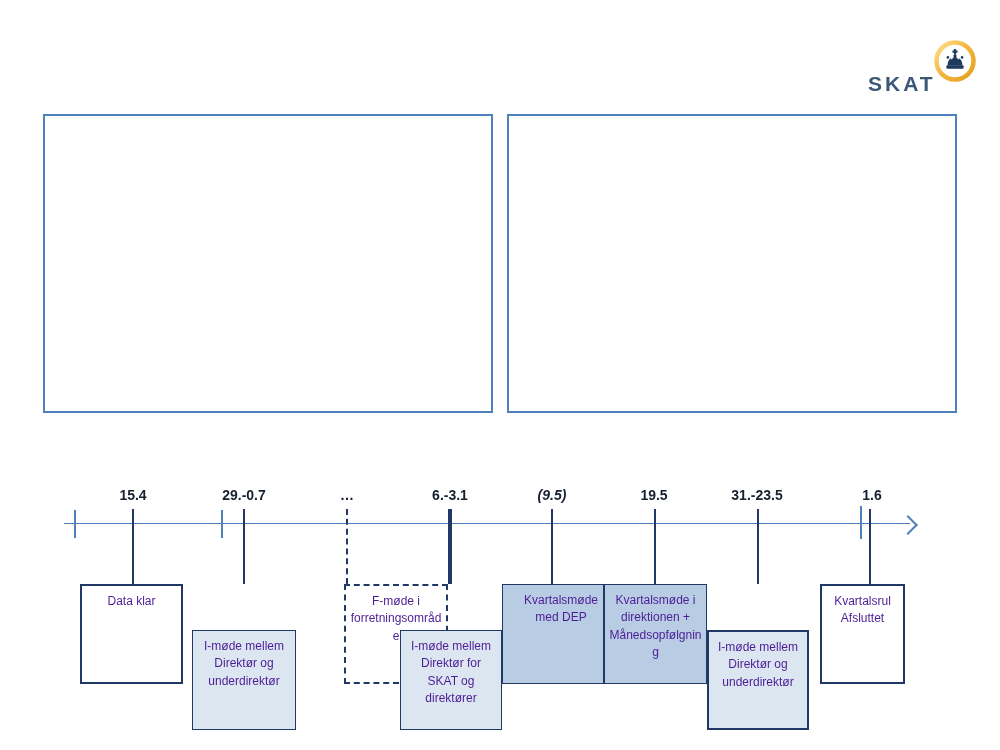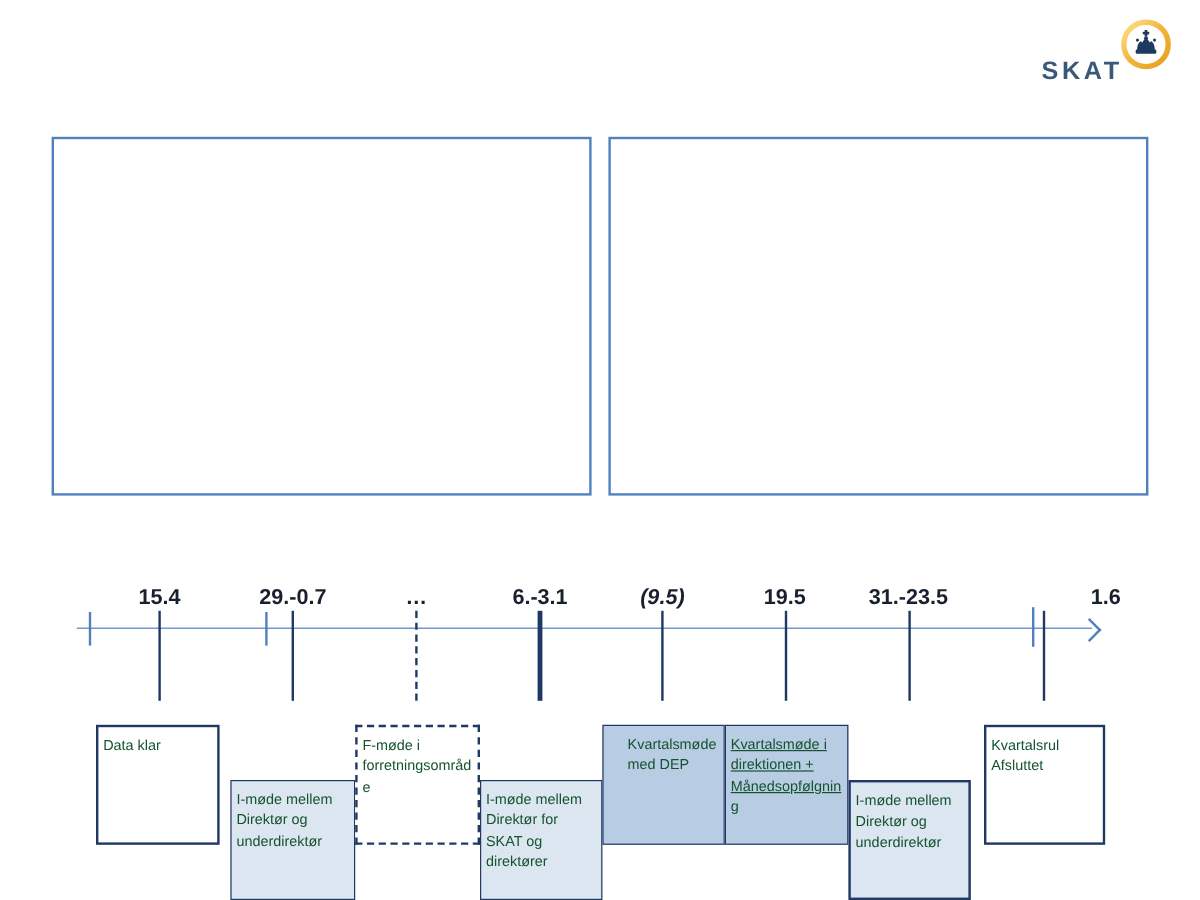--- a/index.html
+++ b/index.html
@@ -1,53 +1,53 @@
 <!DOCTYPE html>
 <html><head>
 <meta charset="utf-8">
 <style>
   html,body{margin:0;padding:0;background:#e8e8e8;}
   #slide{
     position:relative;width:1000px;height:750px;background:#ffffff;
     font-family:"Liberation Sans",sans-serif;overflow:hidden;margin:0 auto;
   }
   
-  .logo{position:absolute;left:860px;top:12px;width:125px;height:66px;}
+  .logo{position:absolute;left:860px;top:36px;width:125px;height:66px;}
   .crown-ring{position:absolute;left:72px;top:2px;}
   .wordmark{
     position:absolute;left:8px;top:36px;font-size:21px;font-weight:bold;
     letter-spacing:3px;color:#3A5878;
   }
   
   .panel{position:absolute;top:114px;width:450px;height:299px;
     border:2px solid #4F81BD;background:#ffffff;box-sizing:border-box;}
   .panel-left{left:43px;}
   .panel-right{left:507px;}
   
   .axis{position:absolute;left:64px;top:523px;width:846px;height:0;
     border-top:1.5px solid #4F81BD;}
   .arrowhead{position:absolute;left:901px;top:517.5px;width:12px;height:12px;
     border-top:2px solid #4F81BD;border-right:2px solid #4F81BD;
     transform:rotate(45deg);}
   .ticklight{position:absolute;top:510px;height:28px;width:0;
     border-left:2px solid #4F81BD;}
   .tlabel{position:absolute;top:487px;width:80px;text-align:center;
-    font-size:18px;font-weight:600;color:#17202E;}
+    font-size:14px;font-weight:600;color:#17202E;}
   .connector{position:absolute;top:509px;height:75px;width:2px;background:#1F3864;}
   .connector.thick{width:4px;}
   .connector.dashed{background:none;width:0;border-left:2px dashed #1F3864;}
   
-  .mbox{position:absolute;top:604px;height:100px;box-sizing:border-box;
-    border:1.5px solid #1F3864;background:#ffffff;text-align:left;
-    font-size:12px;line-height:1.45;color:#14532d;padding:7px 4px 0 4px;
+  .mbox{position:absolute;top:584px;height:100px;box-sizing:border-box;
+    border:1.5px solid #1F3864;background:#ffffff;text-align:center;
+    font-size:12px;line-height:1.45;color:#4c1d95;padding:7px 4px 0 4px;
     overflow-wrap:break-word;word-break:break-word;}
   .mbox.light{background:#DCE6F1;margin-top:46px;}
   .mbox.medium{background:#B8CCE4;}
   .mbox.plain{border-width:2.5px;}
-  .mbox.dashed{border:2px dashed #1F3864;background:#ffffff;}
+  .mbox.dashed{border:2px dashed #1F3864;background:#ffffff;margin-left:48px;}
   .mbox.heavy{border-width:2.5px;}
 </style>
 </head>
 <body>
 
 <div id="slide">
 
   <div class="logo">
     <svg class="crown-ring" width="46" height="46" viewBox="0 0 46 46">
       <defs>
@@ -81,41 +81,41 @@
   <div class="ticklight" style="left:221px;"></div>
   <div class="ticklight" style="left:860px;top:506px;height:33px;"></div>
 
   <div class="tlabel" style="left:93px;">15.4</div>
   <div class="tlabel" style="left:204px;">29.-0.7</div>
   <div class="tlabel" style="left:307px;">…</div>
   <div class="tlabel" style="left:410px;">6.-3.1</div>
   <div class="tlabel" style="left:512px;font-style:italic;">(9.5)</div>
   <div class="tlabel" style="left:614px;">19.5</div>
   <div class="tlabel" style="left:717px;">31.-23.5</div>
-  <div class="tlabel" style="left:854px;text-align:right;">1.6</div>
+  <div class="tlabel" style="left:832px;">1.6</div>
 
   <div class="connector" style="left:132px;"></div>
   <div class="connector" style="left:243px;"></div>
   <div class="connector dashed" style="left:346px;"></div>
   <div class="connector thick" style="left:448px;"></div>
   <div class="connector" style="left:551px;"></div>
   <div class="connector" style="left:654px;"></div>
   <div class="connector" style="left:757px;"></div>
   <div class="connector" style="left:869px;"></div>
 
   <div class="mbox plain" style="left:80px;width:103px;">
     <span>Data klar</span></div>
   <div class="mbox light" style="left:192px;width:104px;">
     <span>I-møde mellem Direktør og underdirektør</span></div>
   <div class="mbox dashed" style="left:296px;width:104px;">
     <span>F-møde i forretningsområde</span></div>
   <div class="mbox light" style="left:400px;width:102px;">
     <span>I-møde mellem Direktør for SKAT og direktører</span></div>
   <div class="mbox medium" style="left:502px;width:102px;padding-left:20px;">
     <span>Kvartalsmøde med DEP</span></div>
-  <div class="mbox medium" style="left:604px;width:103px;text-decoration:underline;">
+  <div class="mbox medium" style="left:604px;width:103px;">
     <span>Kvartalsmøde i direktionen + Månedsopfølgning</span></div>
   <div class="mbox light heavy" style="left:707px;width:102px;">
     <span>I-møde mellem Direktør og underdirektør</span></div>
-  <div class="mbox plain" style="left:820px;width:101px;">
+  <div class="mbox plain" style="left:820px;width:85px;">
     <span>Kvartalsrul Afsluttet</span></div>
 
 </div>
 
 </body></html>

